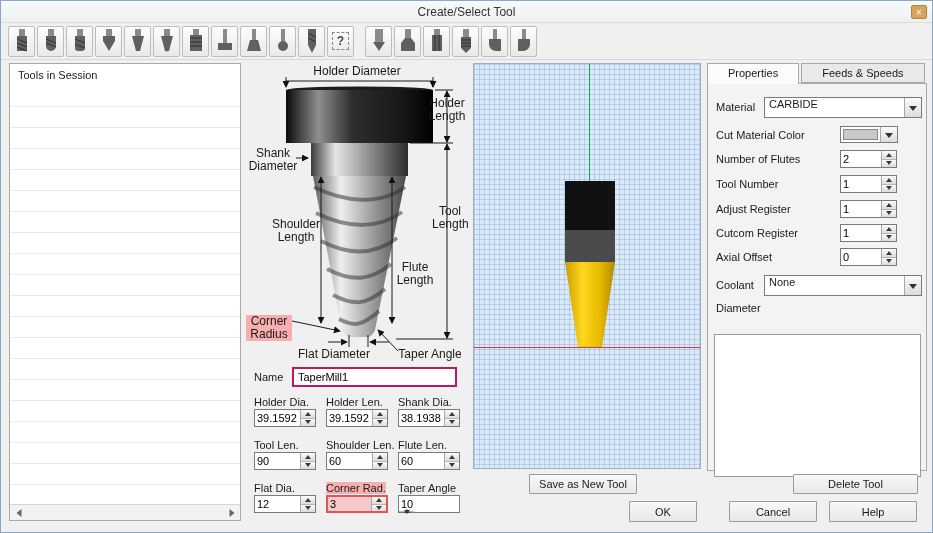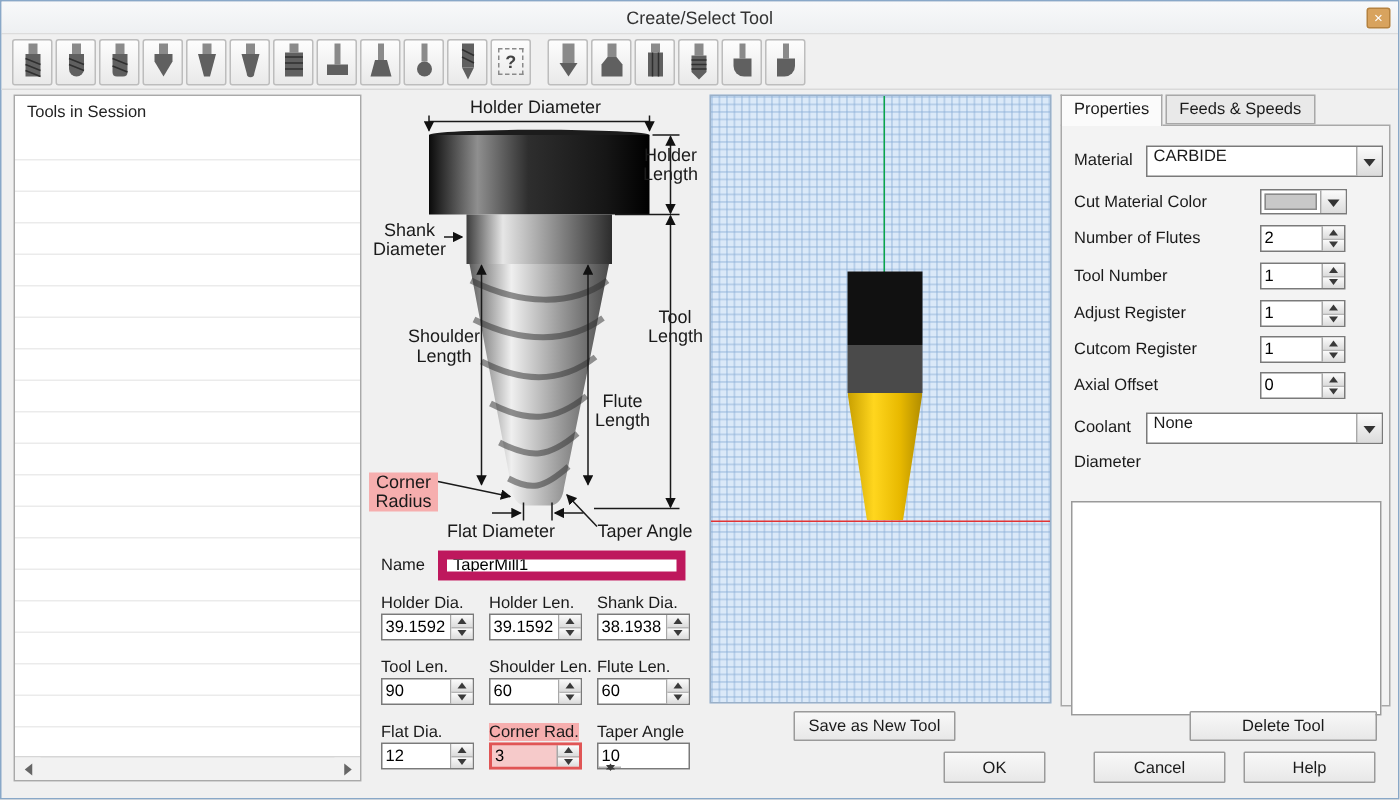--- a/index.html
+++ b/index.html
@@ -43,21 +43,21 @@
   .sb-left::after  { border-right:5px solid #666; }
   .sb-right::after { border-left:5px solid #666; }
 
   
   .center-panel { position:absolute; left:245px; top:62px; width:224px; height:458px; }
   .diag { position:absolute; left:0; top:0; width:222px; height:300px; }
   .diag-label { position:absolute; font-size:12px; color:#1a1a1a; line-height:13px;
                 text-align:center; }
   .diag-label.pink { background:#f6aeae; padding:0 2px; }
   .name-input { position:absolute; left:46px; top:304px; width:165px; height:20px;
-                border:6px solid #be185d; font-size:11px; padding:0 4px;
+                border:2px solid #be185d; font-size:11px; padding:0 4px;
                 font-family:"Liberation Sans", sans-serif; }
 
   .flabel { position:absolute; font-size:11px; white-space:nowrap; }
   .flabel.hl { background:#f6aeae; }
   .spinbox { position:absolute; width:62px; height:18px; display:flex;
              border:1px solid #7a7a7a; background:#fff; }
   .spinbox input { flex:1; min-width:0; border:none; font-size:11px; padding:0 2px;
                    font-family:"Liberation Sans", sans-serif; background:transparent; }
   .spin { width:15px; display:flex; flex-direction:column; border-left:1px solid #a8a8a8; }
   .spin .sb { flex:1; background:linear-gradient(#fbfbfb,#dcdcdc); border:none;
@@ -82,21 +82,21 @@
   .axis-red   { position:absolute; left:0; top:283px; width:100%; height:1px; background:#e23434; }
   .pv-holder  { position:absolute; left:91px; top:117px; width:50px; height:49px; background:#111; }
   .pv-shank   { position:absolute; left:91px; top:166px; width:50px; height:32px; background:#4a4a4a; }
   .pv-flute   { position:absolute; left:91px; top:198px; width:50px; height:85px;
                 background:linear-gradient(to right,#c89f00,#ffd61e 35%,#e8b900 70%,#b08c00);
                 clip-path:polygon(0 0,100% 0,74% 100%,26% 100%); }
 
   
   .right-panel { position:absolute; left:706px; top:62px; width:220px; height:410px; }
   .tabs { position:absolute; left:0; top:0; height:21px; }
-  .tab { display:inline-block; height:20px; line-height:19px; padding:0 8px;
+  .tab { display:inline-block; height:20px; line-height:19px; padding:0 20px;
          background:#e9e9e9; border:1px solid #a8a8a8; margin-right:-1px; font-size:11px; }
   .tab.active { background:#fbfbfb; height:21px; position:relative; z-index:3;
                 border-bottom:none; }
   .tab-content { position:absolute; left:0; top:20px; width:220px; height:388px;
                  border:1px solid #a8a8a8; background:#f3f3f3; }
   .plabel { position:absolute; font-size:11px; white-space:nowrap; }
   .combo { position:absolute; height:21px; display:flex; align-items:flex-start;
            border:1px solid #7a7a7a; background:#fff; font-size:11px; padding-left:4px; }
   .combo .cval { flex:1; overflow:hidden; white-space:nowrap; }
   .carrow { width:17px; align-self:stretch; background:linear-gradient(#fbfbfb,#dcdcdc);

